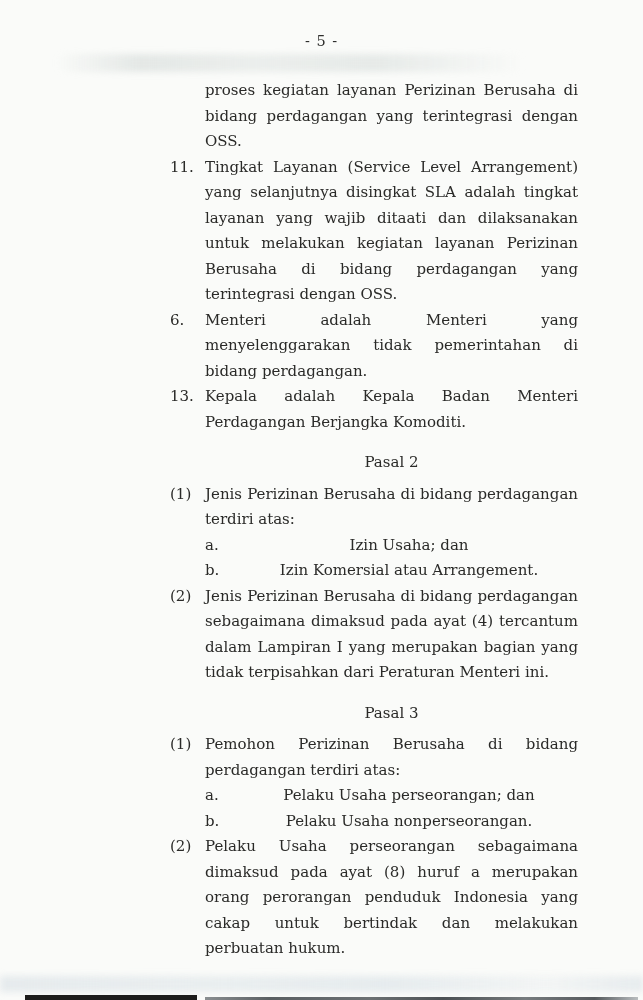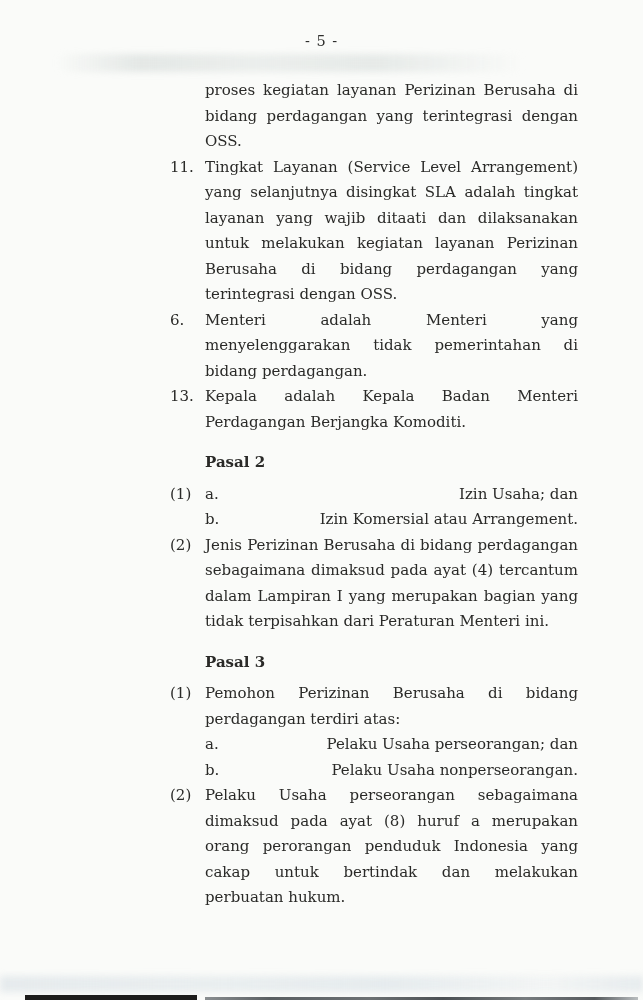--- a/index.html
+++ b/index.html
@@ -43,27 +43,26 @@
     left: 170px; top: 78px;
     width: 408px;
     font-size: 15px;
     line-height: 25.5px;
     text-align: justify;
   }
   .cont-para { margin-left: 35px; }
   .li { display: flex; }
   .li .marker { width: 35px; flex: 0 0 35px; text-align: left; }
   .li .text { flex: 1 1 auto; text-align: justify; }
-  .sublist .li .text { text-align: right; }
+  .sublist .li .text { text-align: center; }
   .sub-marker { width: 35px; flex: 0 0 35px; }
   .heading {
     margin-left: 35px;
     margin-top: 15px; margin-bottom: 6px;
-    text-align: left;
-    font-weight: bold;
+    text-align: center;
   }
   .it { }
   
   .bar { position: absolute; bottom: 0; }
   .bar-black { left: 25px; width: 172px; height: 5px; background: #1d1d1c; }
   .bar-gray {
     left: 205px; right: 5px; height: 3px;
     background: linear-gradient(90deg,
       #8a8f91 0%, #5a5f62 15%, #6c7173 38%, #4b5053 55%,
       #777c7e 74%, #55595c 90%, #b9bdbf 100%);
@@ -96,20 +95,21 @@
     <div class="li">
       <span class="marker">13.</span>
       <span class="text">Kepala adalah Kepala  Badan Menteri Perdagangan Berjangka Komoditi.</span>
     </div>
 
     <div class="heading">Pasal 2</div>
 
     <div class="li">
       <span class="marker">(1)</span>
       <span class="text">
+        <span>Jenis Perizinan Berusaha di bidang perdagangan terdiri atas:</span>
         <span class="sublist">
           <span class="li">
             <span class="sub-marker">a.</span>
             <span class="text">Izin Usaha; dan</span>
           </span>
           <span class="li">
             <span class="sub-marker">b.</span>
             <span class="text">Izin Komersial atau Arrangement.</span>
           </span>
         </span>

